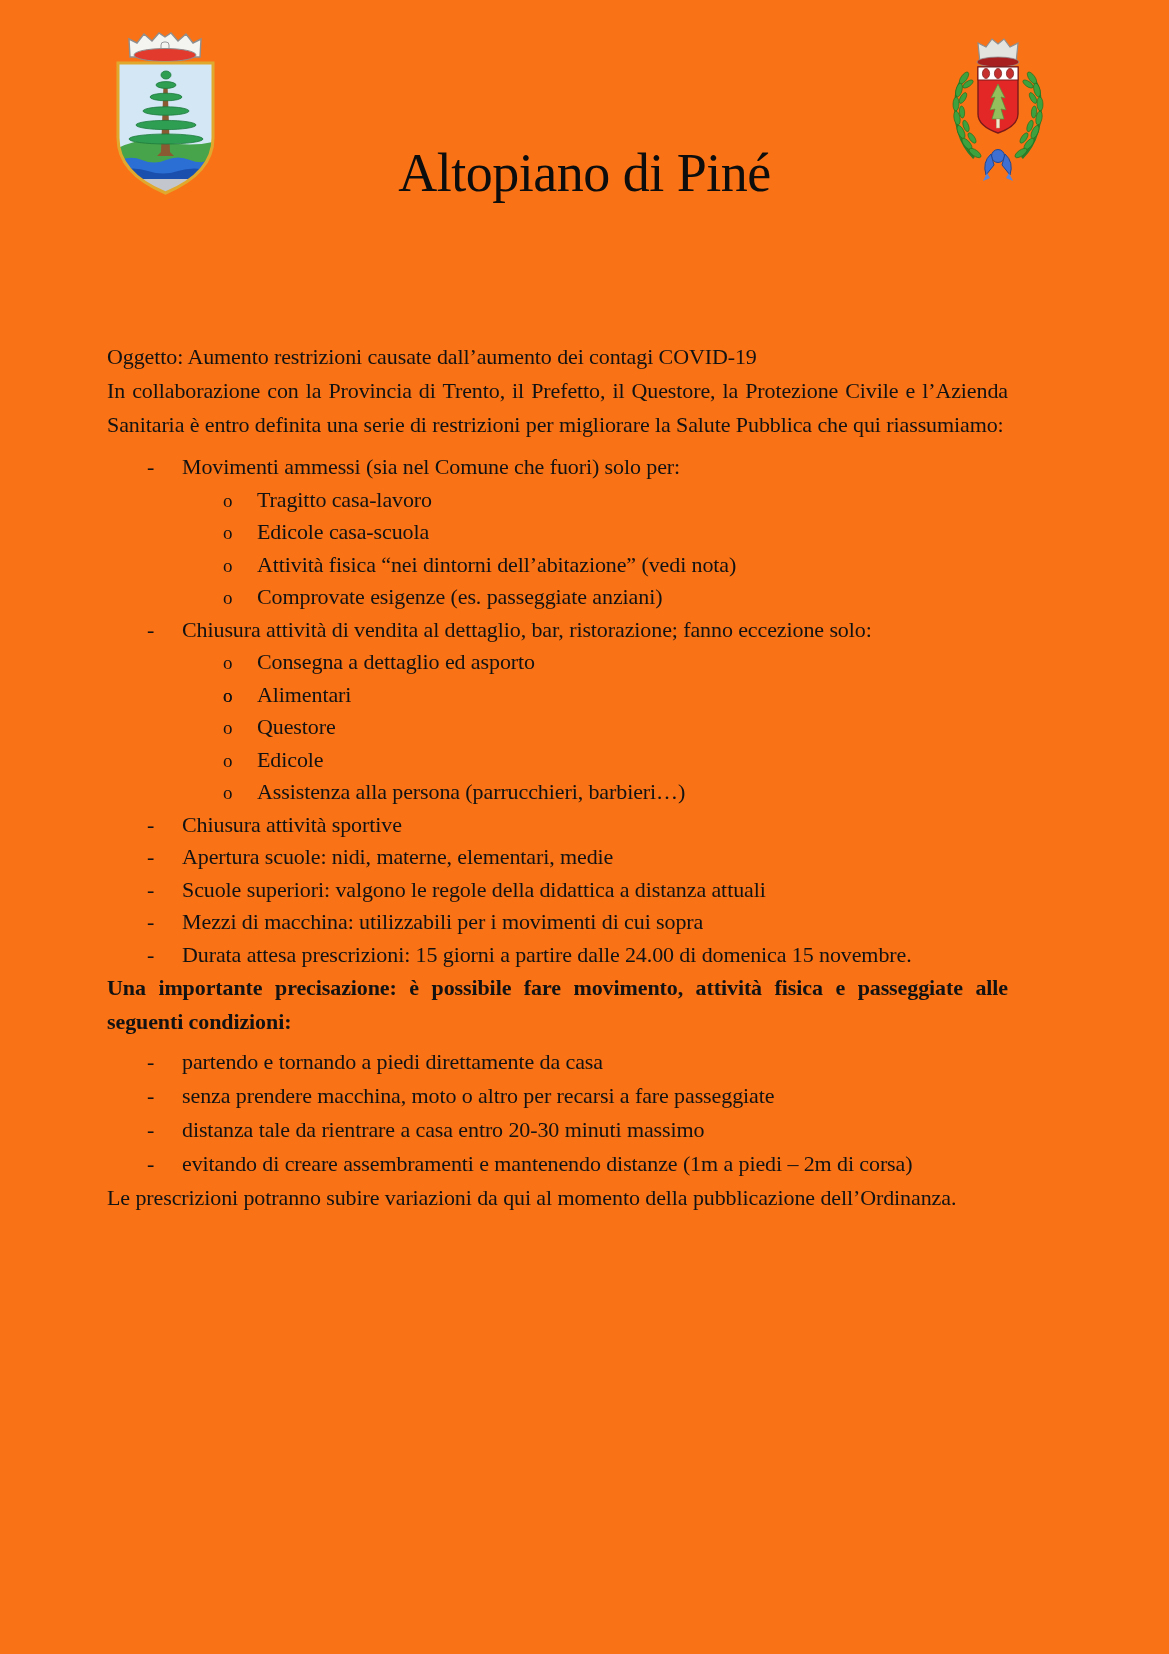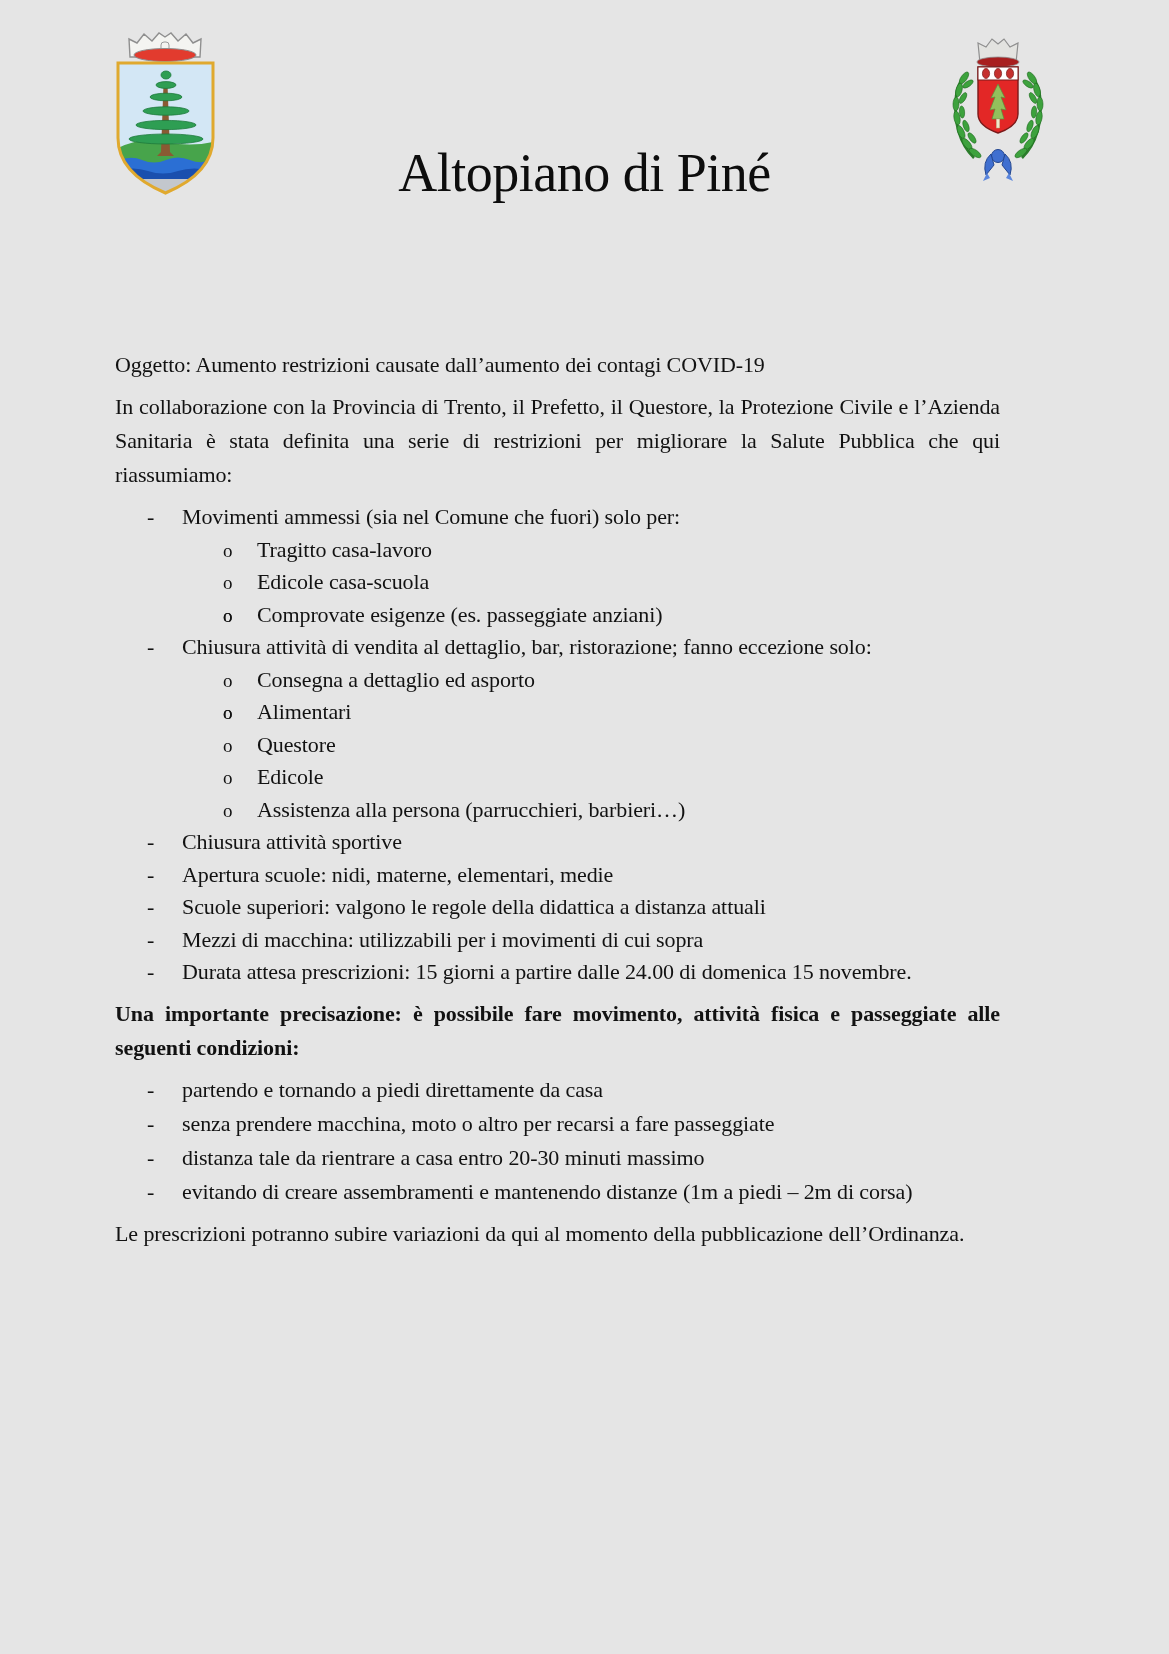--- a/index.html
+++ b/index.html
@@ -1,41 +1,41 @@
 <!DOCTYPE html>
 <html><head>
 <meta charset="utf-8">
 <style>
   html, body { margin:0; padding:0; background:#888; }
   .page {
     position:relative;
     width:1169px; height:1654px;
     margin:0 auto;
-    background:#e5e5e5;
+    background:#f97316;
     overflow:hidden;
     font-family:"Liberation Serif","DejaVu Serif",serif;
     color:#121212;
   }
   .crest { position:absolute; }
   .crest-left  { left:108px; top:26px;  width:115px; height:172px; }
   .crest-right { left:938px; top:34px;  width:120px; height:154px; }
   .doc-title {
     position:absolute; left:0; top:144px; width:100%;
     text-align:center;
     font-size:54px; line-height:58px;
     letter-spacing:-0.5px;
     color:#0d0d0d;
   }
   .content {
     position:absolute; left:107px; top:340px; width:901px;
     font-size:22px; line-height:34px;
     letter-spacing:-0.1px;
     text-align:justify;
   }
-  .content p { margin:8px; }
+  .content p { margin:0; }
   .subject   { text-align:left; }
   .p-intro   { margin-top:62px; }
   .p-collab  { margin-top:13px; }
   .p-clarify { margin-top:14px;font-weight:bold; }
   .p-closing { margin-top:12px; }
   .blist { margin-top:9px; }
   .blist-2 { margin-top:6px; }
   .li { position:relative; text-align:left; line-height:32.5px; }
   .blist-2 .li { line-height:34px; }
   .li.l1 { padding-left:75px; }
@@ -133,27 +133,27 @@
     </svg>
   </div>
 
   <div class="doc-title">Altopiano di Piné</div>
 
   <div class="content">
 
     <p class="subject">Oggetto: Aumento restrizioni causate dall’aumento dei contagi COVID-19</p>
 
 
-    <p class="p-collab">In collaborazione con la Provincia di Trento, il Prefetto, il Questore, la Protezione Civile e l’Azienda Sanitaria è stata definita una serie di restrizioni per migliorare la Salute Pubblica che qui riassumiamo:</p>
+    <p class="p-collab">In collaborazione con la Provincia di Trento, il Prefetto, il Questore, la Protezione Civile e l’Azienda Sanitaria è entro definita una serie di restrizioni per migliorare la Salute Pubblica che qui riassumiamo:</p>
 
     <div class="blist">
       <div class="li l1"><span class="mk">-</span><span>Movimenti ammessi (sia nel Comune che fuori) solo per:</span></div>
       <div class="li l2"><span class="mk">o</span><span>Tragitto casa-lavoro</span></div>
       <div class="li l2"><span class="mk">o</span><span>Edicole casa-scuola</span></div>
-      <div class="li l2"><span class="mk">o</span></div>
+      <div class="li l2"><span class="mk">o</span><span>Attività fisica “nei dintorni dell’abitazione” (vedi nota)</span></div>
       <div class="li l2"><span class="mk">o</span><span>Comprovate esigenze (es. passeggiate anziani)</span></div>
       <div class="li l1"><span class="mk">-</span><span>Chiusura attività di vendita al dettaglio, bar, ristorazione; fanno eccezione solo:</span></div>
       <div class="li l2"><span class="mk">o</span><span>Consegna a dettaglio ed asporto</span></div>
       <div class="li l2"><span class="mk">o</span></div>
       <div class="li l2"><span class="mk">o</span><span>Alimentari</span></div>
       <div class="li l2"><span class="mk">o</span><span>Questore</span></div>
       <div class="li l2"><span class="mk">o</span><span>Edicole</span></div>
       <div class="li l2"><span class="mk">o</span><span>Assistenza alla persona (parrucchieri, barbieri…)</span></div>
       <div class="li l1"><span class="mk">-</span><span>Chiusura attività sportive</span></div>
       <div class="li l1"><span class="mk">-</span><span>Apertura scuole: nidi, materne, elementari, medie</span></div>

